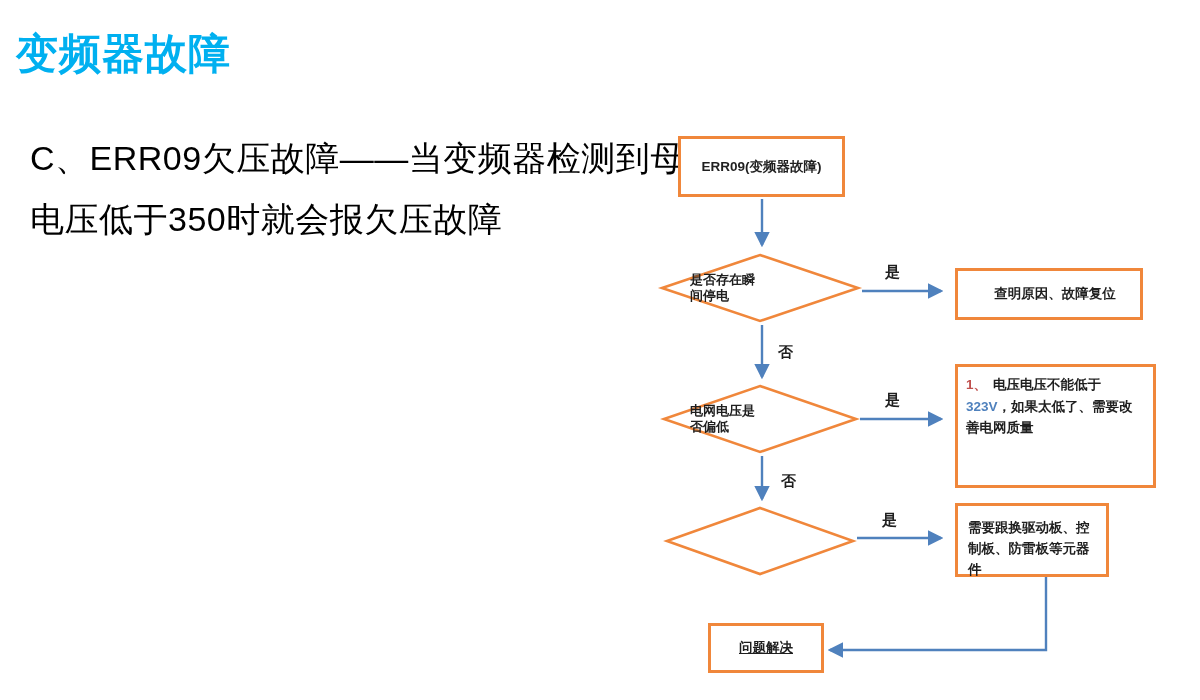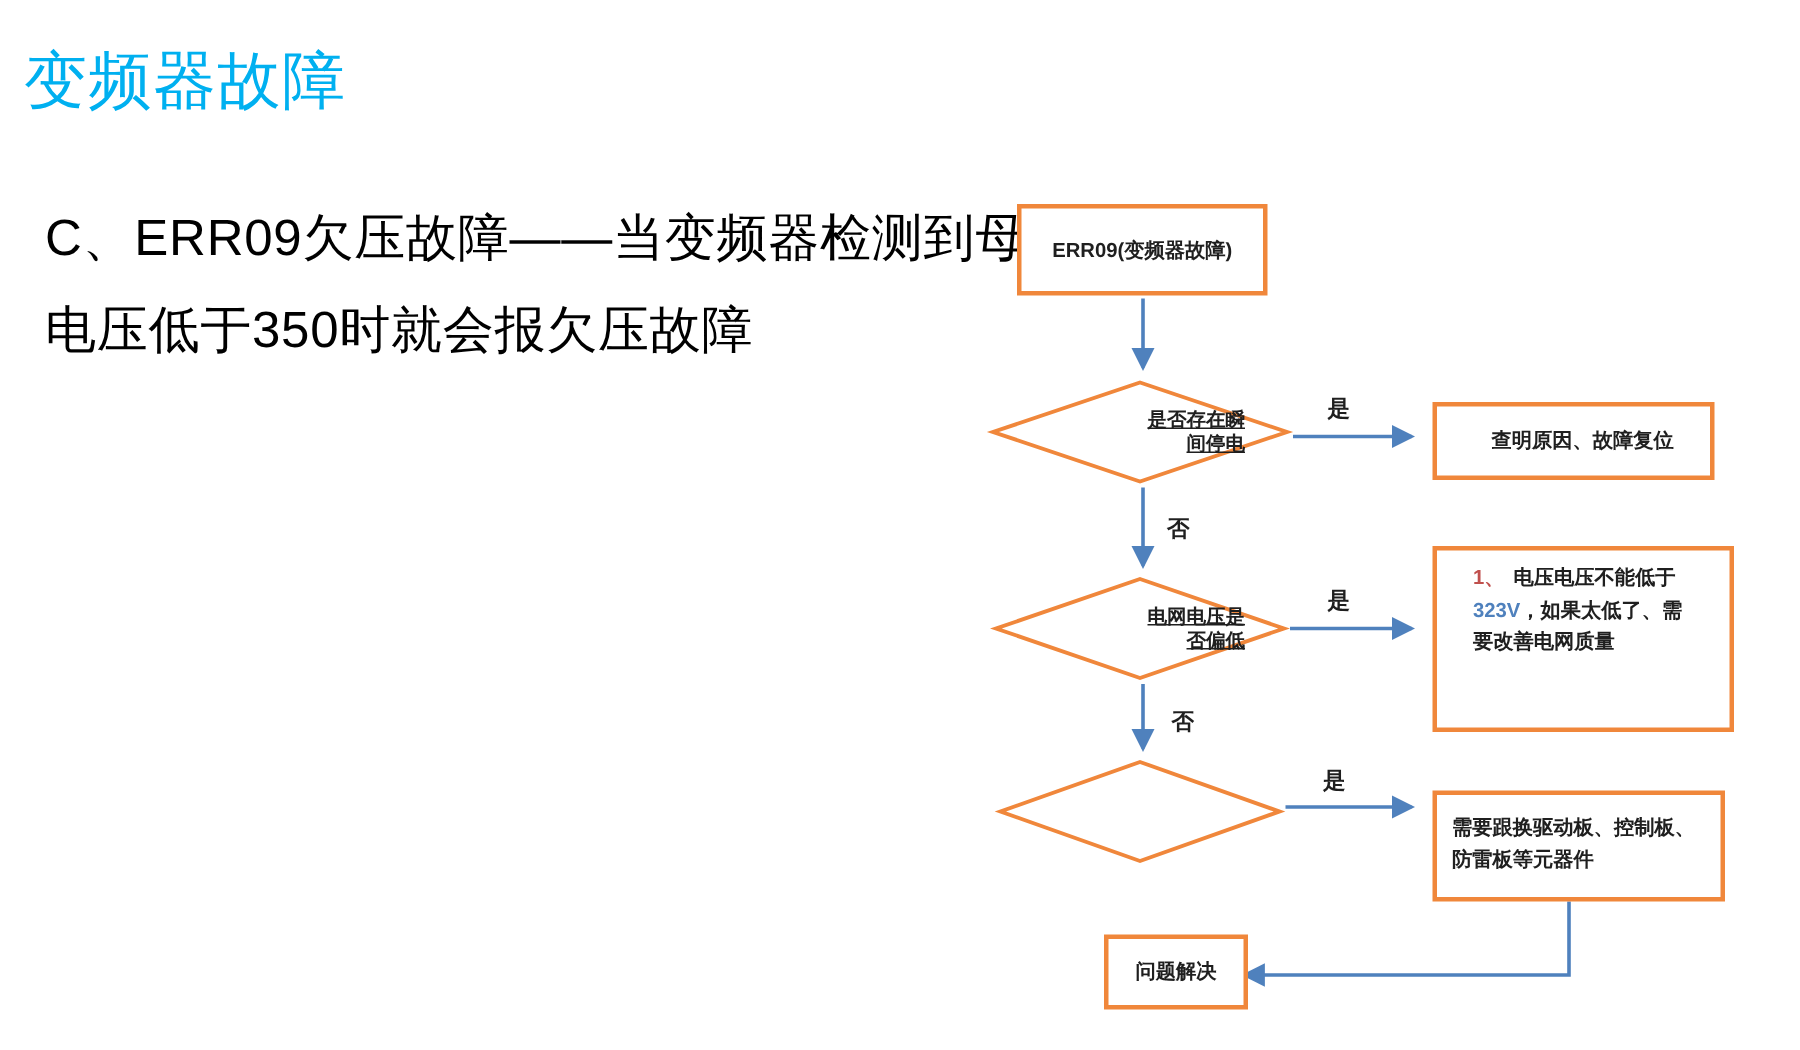--- a/index.html
+++ b/index.html
@@ -7,48 +7,48 @@
     --blue:#4F81BD;
     --cyan:#00B0F0;
     --ink:#1f1f1f;
   }
   html,body{margin:0;padding:0;}
   body{font-family:"Liberation Sans",sans-serif;background:#fff;}
   .slide{position:relative;width:1200px;height:700px;background:#ffffff;overflow:hidden;}
 
   .slide-title{
     position:absolute;left:16px;top:26px;margin:0;
-    font-size:42px;font-weight:normal;color:var(--cyan);letter-spacing:1px;
+    font-size:42px;font-weight:bold;color:var(--cyan);letter-spacing:1px;
   }
   .body-line{
     position:absolute;left:30px;color:#000;font-size:34px;font-weight:400;
     white-space:nowrap;letter-spacing:0.5px;
   }
   .body-line.l1{top:136px;}
   .body-line.l2{top:197px;}
 
   svg.connectors{position:absolute;left:0;top:0;width:1200px;height:700px;z-index:1;}
   svg .wire{stroke:var(--blue);stroke-width:2.4;fill:none;}
   svg .diamond{fill:#ffffff;stroke:var(--orange);stroke-width:2.6;stroke-linejoin:miter;}
 
   .shape-box{
     position:absolute;z-index:2;background:#fff;border:3px solid var(--orange);
     box-sizing:border-box;color:var(--ink);font-weight:bold;font-size:13.5px;
   }
   .centered{display:flex;align-items:center;justify-content:center;text-align:center;}
 
   .diamond-label{
-    position:absolute;z-index:3;width:140px;text-align:right;color:var(--ink);
-    font-weight:bold;font-size:13px;line-height:16px;text-decoration:underline;
+    position:absolute;z-index:3;width:140px;text-align:left;color:var(--ink);
+    font-weight:bold;font-size:13px;line-height:16px;
   }
   .edge-label{
     position:absolute;z-index:3;color:var(--ink);font-weight:bold;font-size:15px;
   }
 
-  .listbox{padding:7px 24px;line-height:21.5px;text-align:left;}
+  .listbox{padding:7px 8px;line-height:21.5px;text-align:left;}
   .listbox p{margin:0;}
   .num{color:#C0504D;margin-right:6px;}
   .volt{color:var(--blue);}
 
   .wrapbox{padding:11px 10px;line-height:21px;text-align:left;}
 </style>
 </head>
 <body>
 
 <div class="slide">
@@ -100,21 +100,21 @@
   <div class="edge-label" style="left:781px;top:472px;">否</div>
 
   <div class="shape-box listbox" style="left:955px;top:364px;width:201px;height:124px;">
     <p>
       <span class="num">1、</span><span>电压电压不能低于</span><span class="volt">323V</span><span>，如果太低了、需要改善电网质量</span>
     </p>
   </div>
 
   <div class="edge-label" style="left:882px;top:511px;">是</div>
 
-  <div class="shape-box wrapbox" style="left:955px;top:503px;width:195px;height:74px;margin-top:24px;">
+  <div class="shape-box wrapbox" style="left:955px;top:503px;width:154px;height:74px;">
     <span>需要跟换驱动板、控制板、防雷板等元器件</span>
   </div>
 
-  <div class="shape-box centered" style="left:736px;top:623px;width:96px;height:50px;">
+  <div class="shape-box centered" style="left:708px;top:623px;width:116px;height:50px;text-decoration:underline;">
     <span>问题解决</span>
   </div>
 
 </div>
 
 </body></html>

